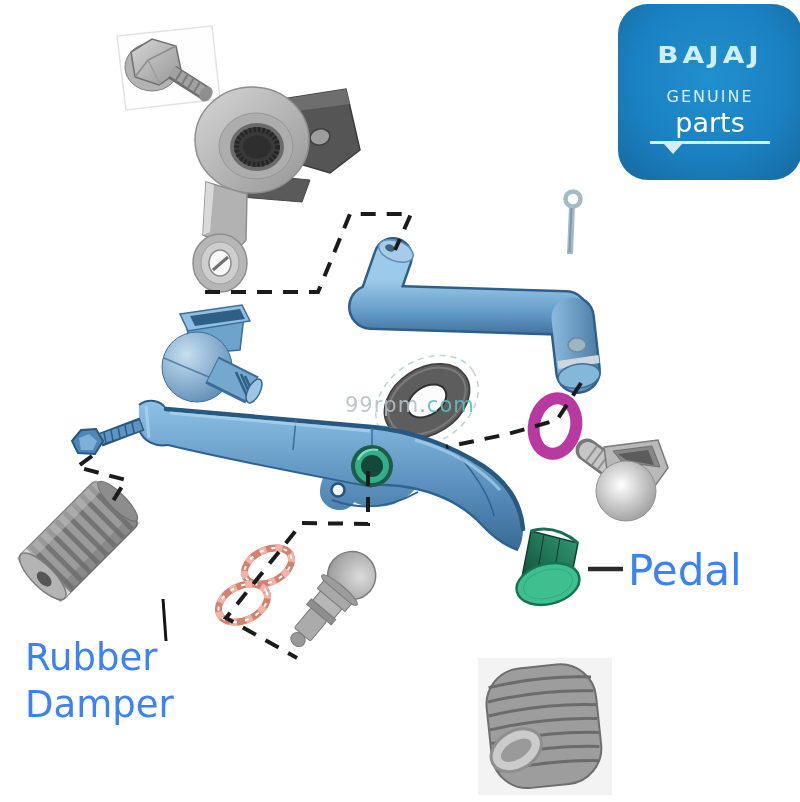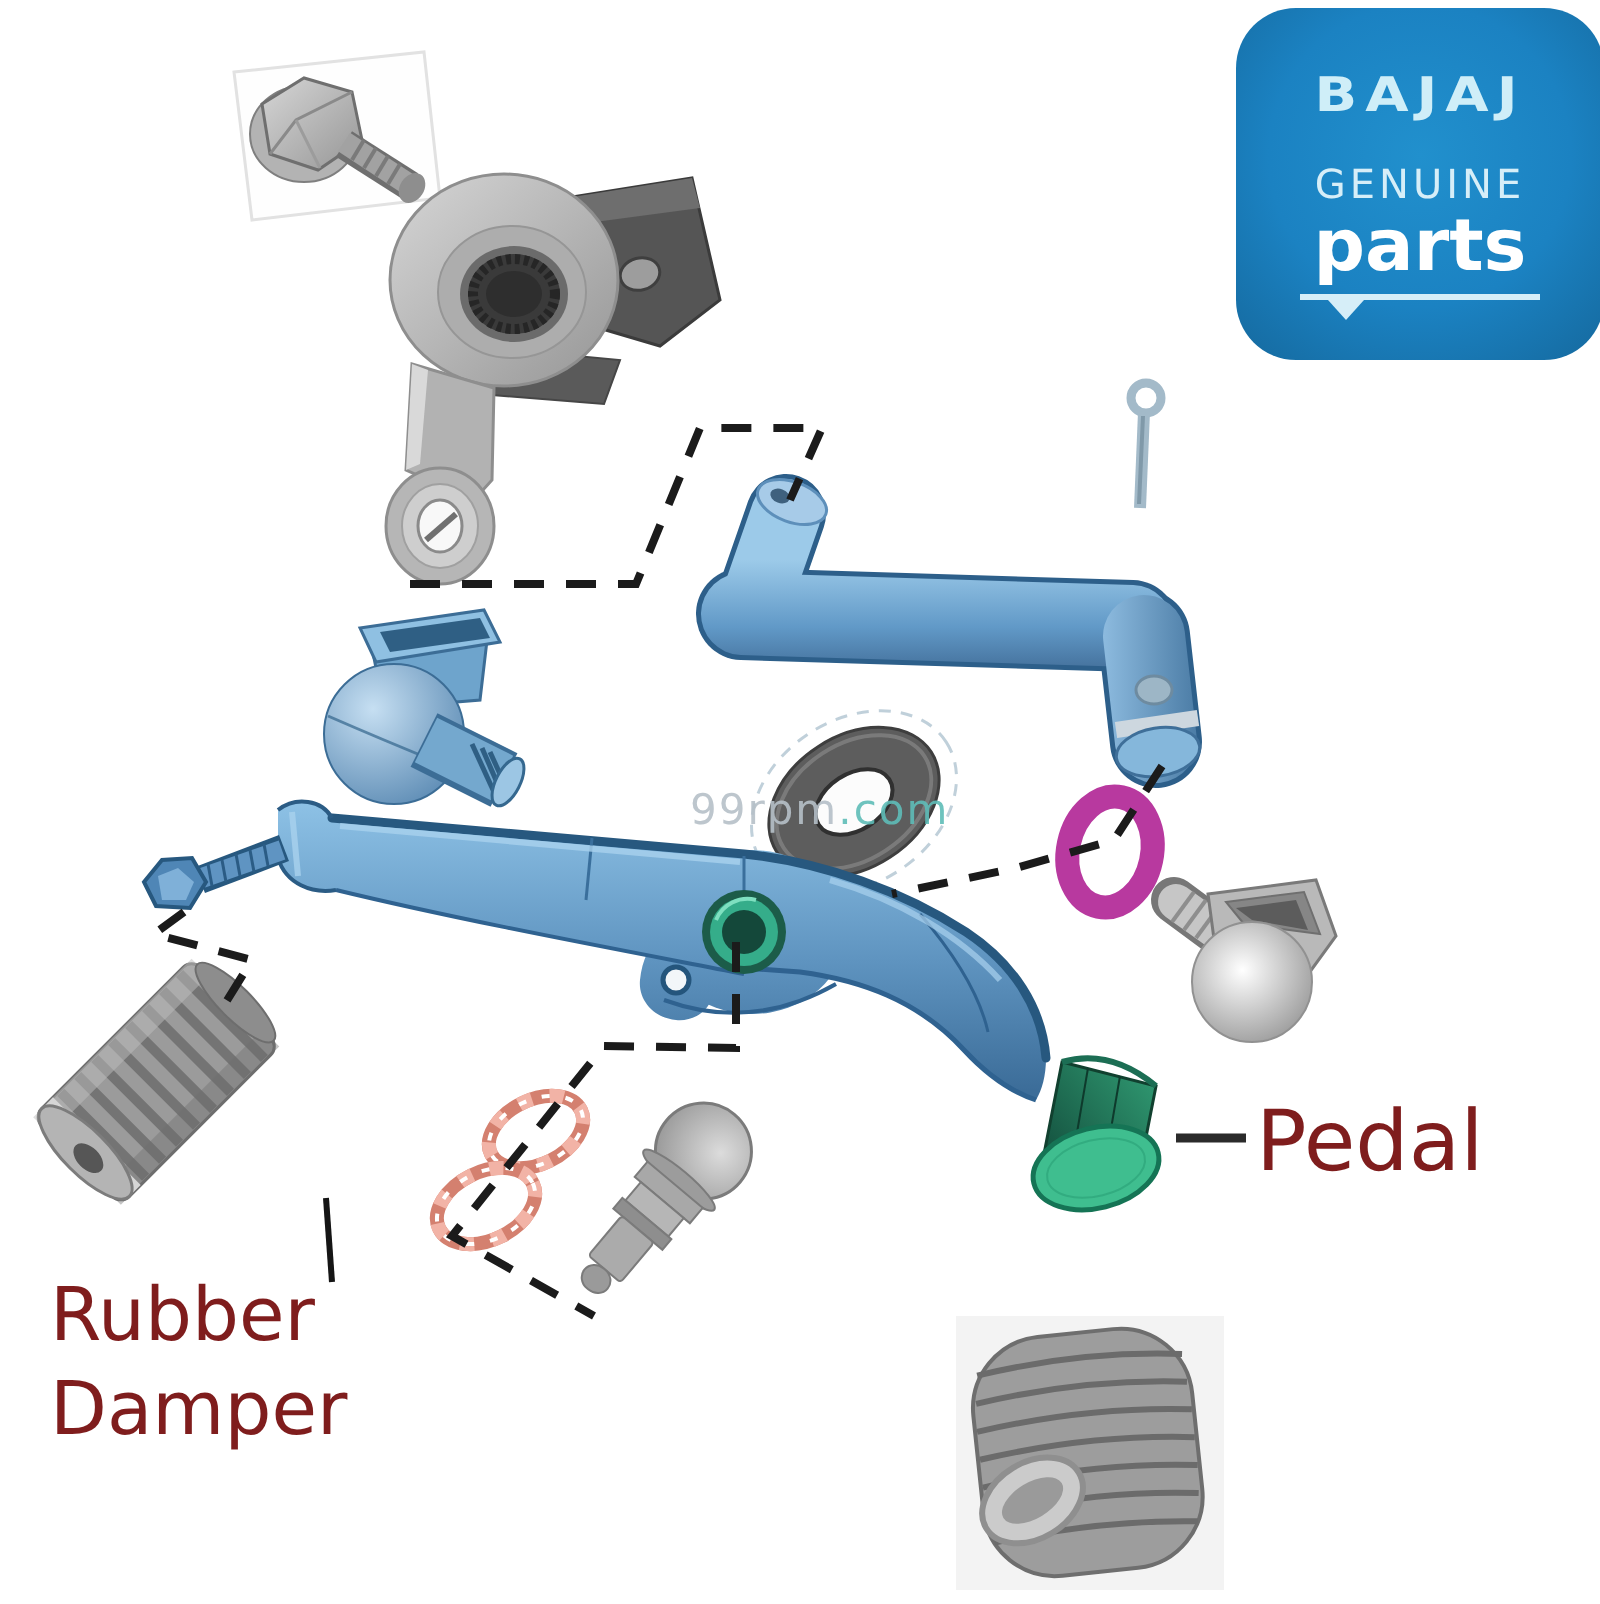--- a/index.html
+++ b/index.html
@@ -1,29 +1,29 @@
 <!DOCTYPE html>
 <html><head>
 <meta charset="utf-8">
 <style>
   html,body{margin:0;padding:0;background:#fff;}
   .stage{position:relative;width:800px;height:802px;background:#ffffff;overflow:hidden;
          font-family:"DejaVu Sans","Liberation Sans",sans-serif;}
   .stage svg{position:absolute;left:0;top:0;}
-  .label{position:absolute;color:#7f1d1d;white-space:nowrap;}
+  .label{position:absolute;color:#3b82f6;white-space:nowrap;}
   .lbl-rubber1{left:25px;top:636px;font-size:37px;}
   .lbl-rubber2{left:25px;top:683px;font-size:37px;}
   .lbl-pedal{left:628px;top:546px;font-size:42px;}
   .logo{position:absolute;left:618px;top:4px;width:184px;height:176px;border-radius:30px;
         background:radial-gradient(circle at 50% 42%,#2190cd 0%,#1b82c2 55%,#15699e 100%);
         display:flex;flex-direction:column;align-items:center;justify-content:center;}
   .logo-brand{font-size:28px;font-weight:bold;letter-spacing:4px;color:#cfeef8;
               transform:scaleY(.85);line-height:1;}
-  .logo-genuine{font-size:20px;letter-spacing:2px;color:#d6eef8;margin-top:20px;line-height:1;}
-  .logo-parts{font-size:36px;font-weight:bold;color:#ffffff;line-height:1;margin-top:4px;}
+  .logo-genuine{font-size:16px;letter-spacing:2px;color:#d6eef8;margin-top:20px;line-height:1;}
+  .logo-parts{font-size:27px;font-weight:normal;color:#ffffff;line-height:1;margin-top:4px;}
   .logo-underline{width:120px;height:3px;background:#d6eef8;margin-top:5px;position:relative;}
   .logo-underline::after{content:"";position:absolute;left:14px;top:3px;width:0;height:0;
         border-left:9px solid transparent;border-right:9px solid transparent;
         border-top:10px solid #d6eef8;}
 </style>
 </head>
 <body>
 
 <div class="stage">
 

